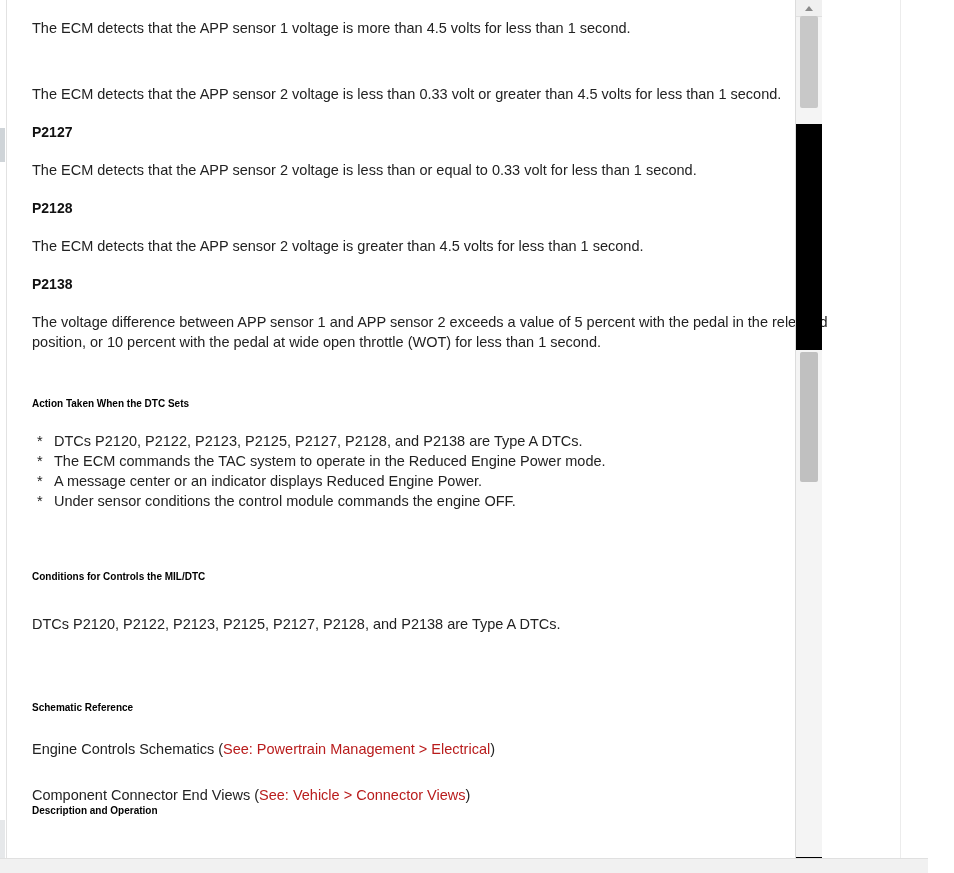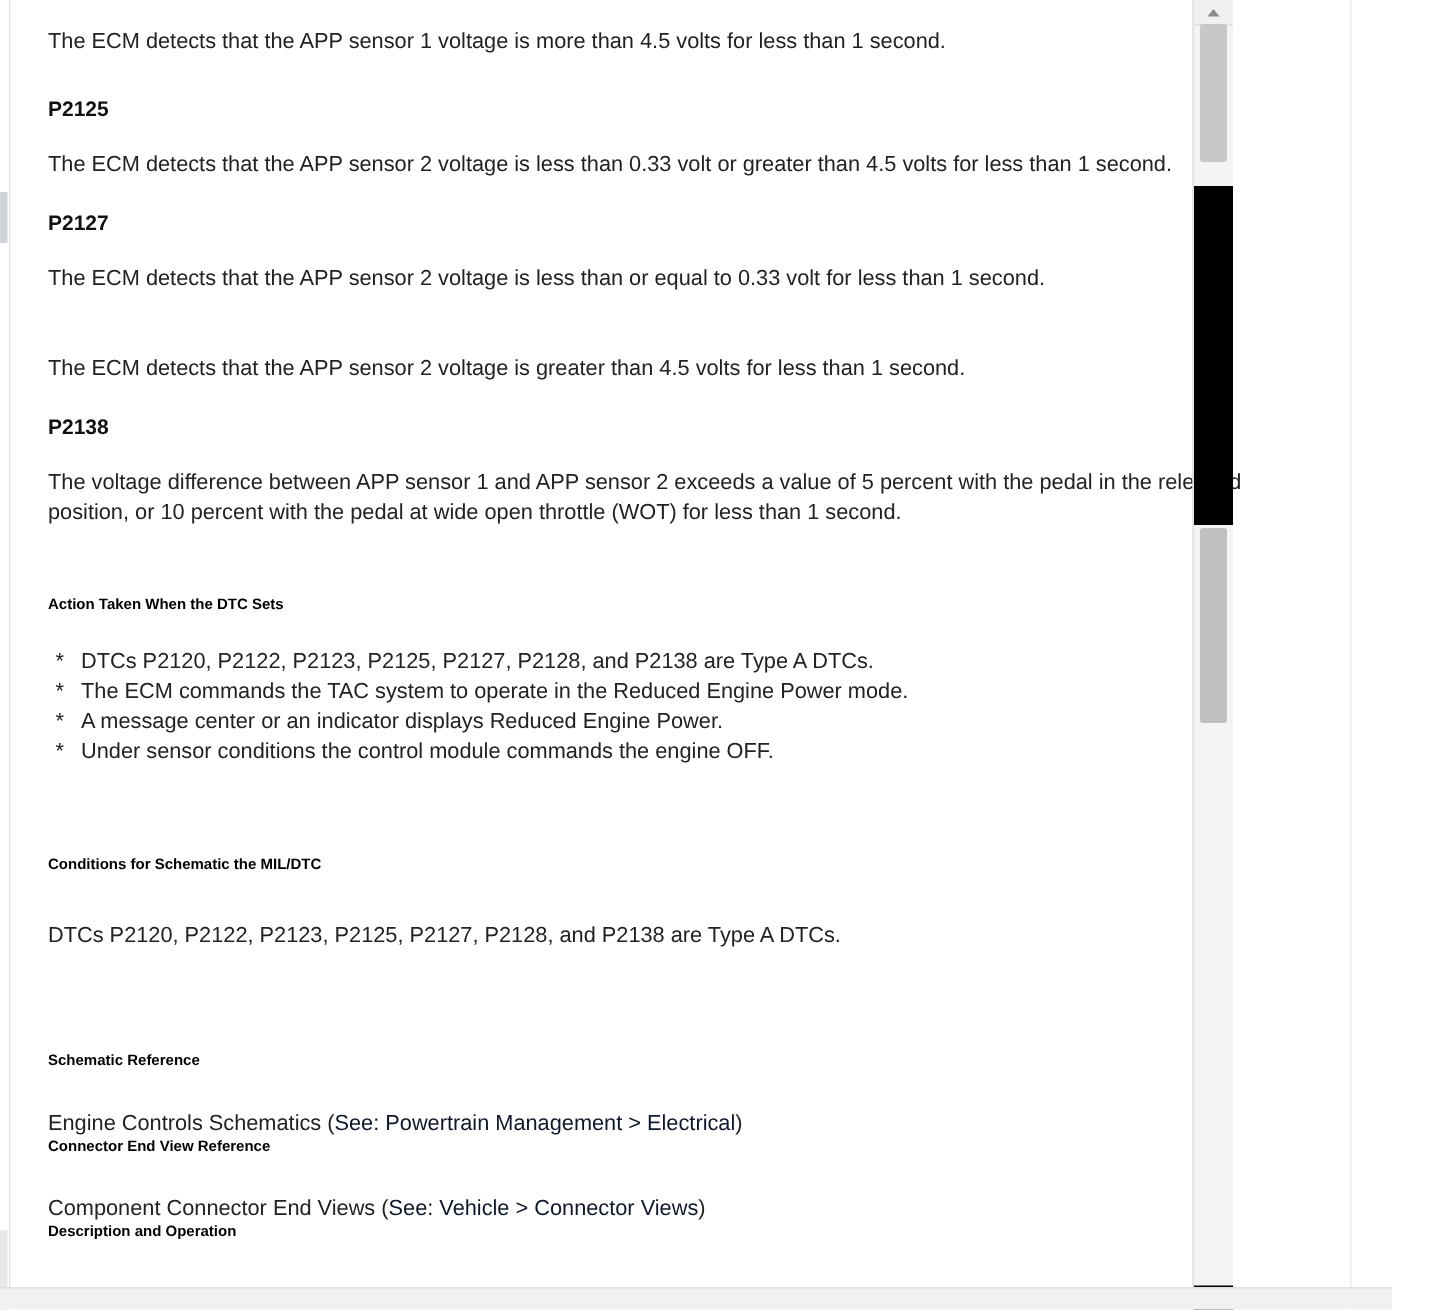--- a/index.html
+++ b/index.html
@@ -157,21 +157,21 @@
     padding-left: 22px;
     position: relative;
   }
   .bullets li .star {
     position: absolute;
     left: 5px;
     top: 0;
     color: #222222;
   }
   a.doc-link {
-    color: #0f172a;
+    color: #b91c1c;
     text-decoration: none;
   }
   .sp-20 { height: 20px; }
   .sp-22 { height: 22px; }
   .sp-26 { height: 26px; }
   .sp-40 { height: 40px; }
   .sp-46 { height: 46px; }
   .sp-12 { height: 12px; }
   .sp-8 { height: 8px; }
   .top-pad { height: 18px; }
@@ -185,30 +185,30 @@
   <div class="left-mark-a"></div>
   <div class="left-mark-b"></div>
 
   <div class="content">
 
     <div class="top-pad"></div>
 
     <p class="body-text para">The ECM detects that the APP sensor 1 voltage is more than 4.5 volts for less than 1 second.</p>
 
     <div class="sp-26"></div>
-    <p class="dtc-code">P2125</p>
     <div class="sp-20"></div>
     <p class="body-text para">The ECM detects that the APP sensor 2 voltage is less than 0.33 volt or greater than 4.5 volts for less than 1 second.</p>
 
     <div class="sp-20"></div>
     <p class="dtc-code">P2127</p>
     <div class="sp-20"></div>
     <p class="body-text para">The ECM detects that the APP sensor 2 voltage is less than or equal to 0.33 volt for less than 1 second.</p>
 
     <div class="sp-20"></div>
+    <p class="dtc-code">P2128</p>
     <div class="sp-20"></div>
     <p class="body-text para">The ECM detects that the APP sensor 2 voltage is greater than 4.5 volts for less than 1 second.</p>
 
     <div class="sp-20"></div>
     <p class="dtc-code">P2138</p>
     <div class="sp-20"></div>
     <p class="body-text para">The voltage difference between APP sensor 1 and APP sensor 2 exceeds a value of 5 percent with the pedal in the released position, or 10 percent with the pedal at wide open throttle (WOT) for less than 1 second.</p>
 
     <div class="sp-46"></div>
     <p class="section-head">Action Taken When the DTC Sets</p>
@@ -216,34 +216,33 @@
     <div class="sp-22"></div>
     <ul class="bullets">
       <li><span class="star">*</span><span>DTCs P2120, P2122, P2123, P2125, P2127, P2128, and P2138 are Type A DTCs.</span></li>
       <li><span class="star">*</span><span>The ECM commands the TAC system to operate in the Reduced Engine Power mode.</span></li>
       <li><span class="star">*</span><span>A message center or an indicator displays Reduced Engine Power.</span></li>
       <li><span class="star">*</span><span>Under sensor conditions the control module commands the engine OFF.</span></li>
     </ul>
 
     <div class="sp-40"></div>
     <div class="sp-20"></div>
-    <p class="section-head">Conditions for Schematic the MIL/DTC</p>
+    <p class="section-head">Conditions for Controls the MIL/DTC</p>
 
     <div class="sp-20"></div>
     <div class="sp-12"></div>
     <p class="body-text para">DTCs P2120, P2122, P2123, P2125, P2127, P2128, and P2138 are Type A DTCs.</p>
 
     <div class="sp-40"></div>
     <div class="sp-20"></div>
     <div class="sp-8"></div>
     <p class="section-head">Schematic Reference</p>
 
     <div class="sp-26"></div>
     <p class="body-text para"><span>Engine Controls Schematics (</span><a class="doc-link" href="#">See: Powertrain Management &gt; Electrical</a><span>)</span></p>
-    <p class="section-head">Connector End View Reference</p>
 
     <div class="sp-26"></div>
     <p class="body-text para"><span>Component Connector End Views (</span><a class="doc-link" href="#">See: Vehicle &gt; Connector Views</a><span>)</span></p>
     <p class="section-head">Description and Operation</p>
 
   </div>
 
   <div class="gutter"></div>
 
   <div class="scroll-col">

